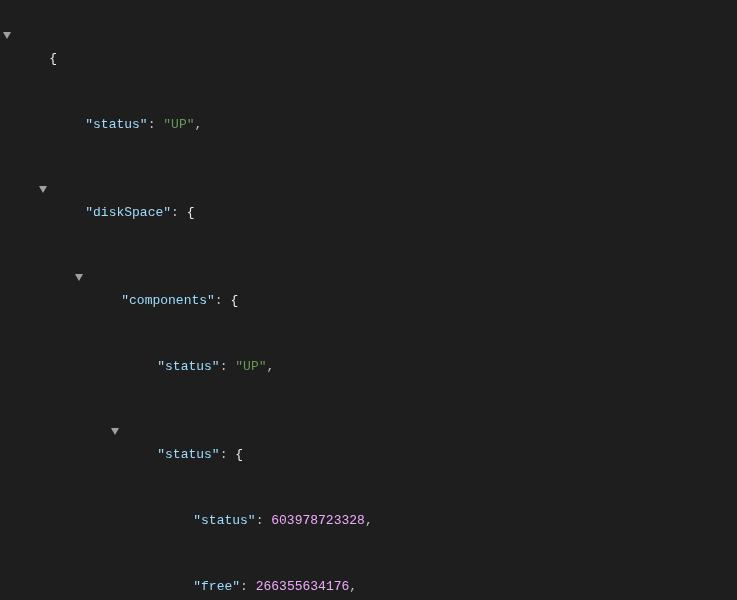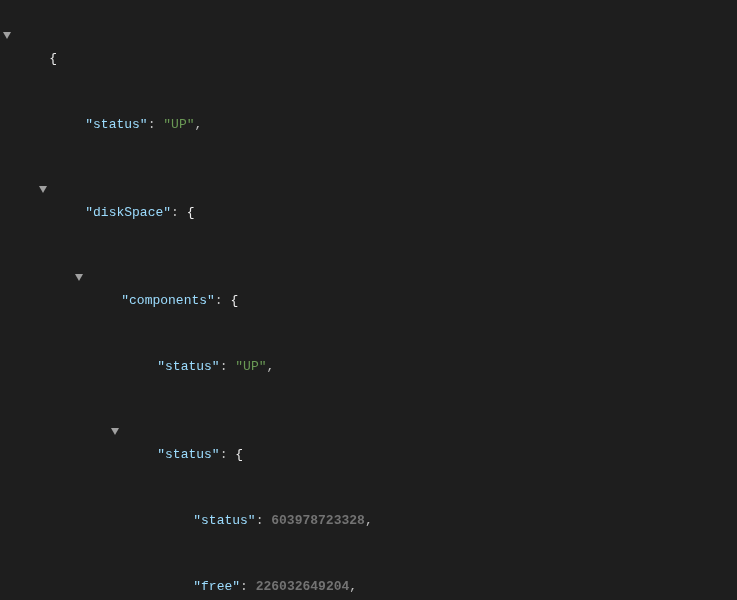--- a/index.html
+++ b/index.html
@@ -35,21 +35,21 @@
   .toggle svg {
     width: 10px;
     height: 10px;
     vertical-align: middle;
     fill: #a0a0a0;
   }
   .brace  { color: #ededed; }
   .punct  { color: #bfbfbf; }
   .key    { color: #9cdcfe; }   
   .str    { color: #6A9955; }   
-  .num    { color: #737373; font-weight: bold; }
+  .num    { color: #f0abfc; }
   .ind1 { margin-left: 36px; }
   .ind2 { margin-left: 72px; }
   .ind3 { margin-left: 108px; }
   .ind4 { margin-left: 144px; }
 </style>
 </head>
 <body>
 
 <div class="viewer">
 
@@ -87,16 +87,16 @@
           <polygon points="1,1 9,1 5,8"></polygon>
         </svg></span>
     <span class="key">"<span>status</span>"</span><span class="punct">: </span><span class="brace">{</span>
   </div>
 
   <div class="line ind4">
     <span class="key">"<span>status</span>"</span><span class="punct">: </span><span class="num">603978723328</span><span class="punct">,</span>
   </div>
 
   <div class="line ind4">
-    <span class="key">"<span>free</span>"</span><span class="punct">: </span><span class="num">226032649204</span><span class="punct">,</span>
+    <span class="key">"<span>free</span>"</span><span class="punct">: </span><span class="num">266355634176</span><span class="punct">,</span>
   </div>
 
 </div>
 
 </body></html>

